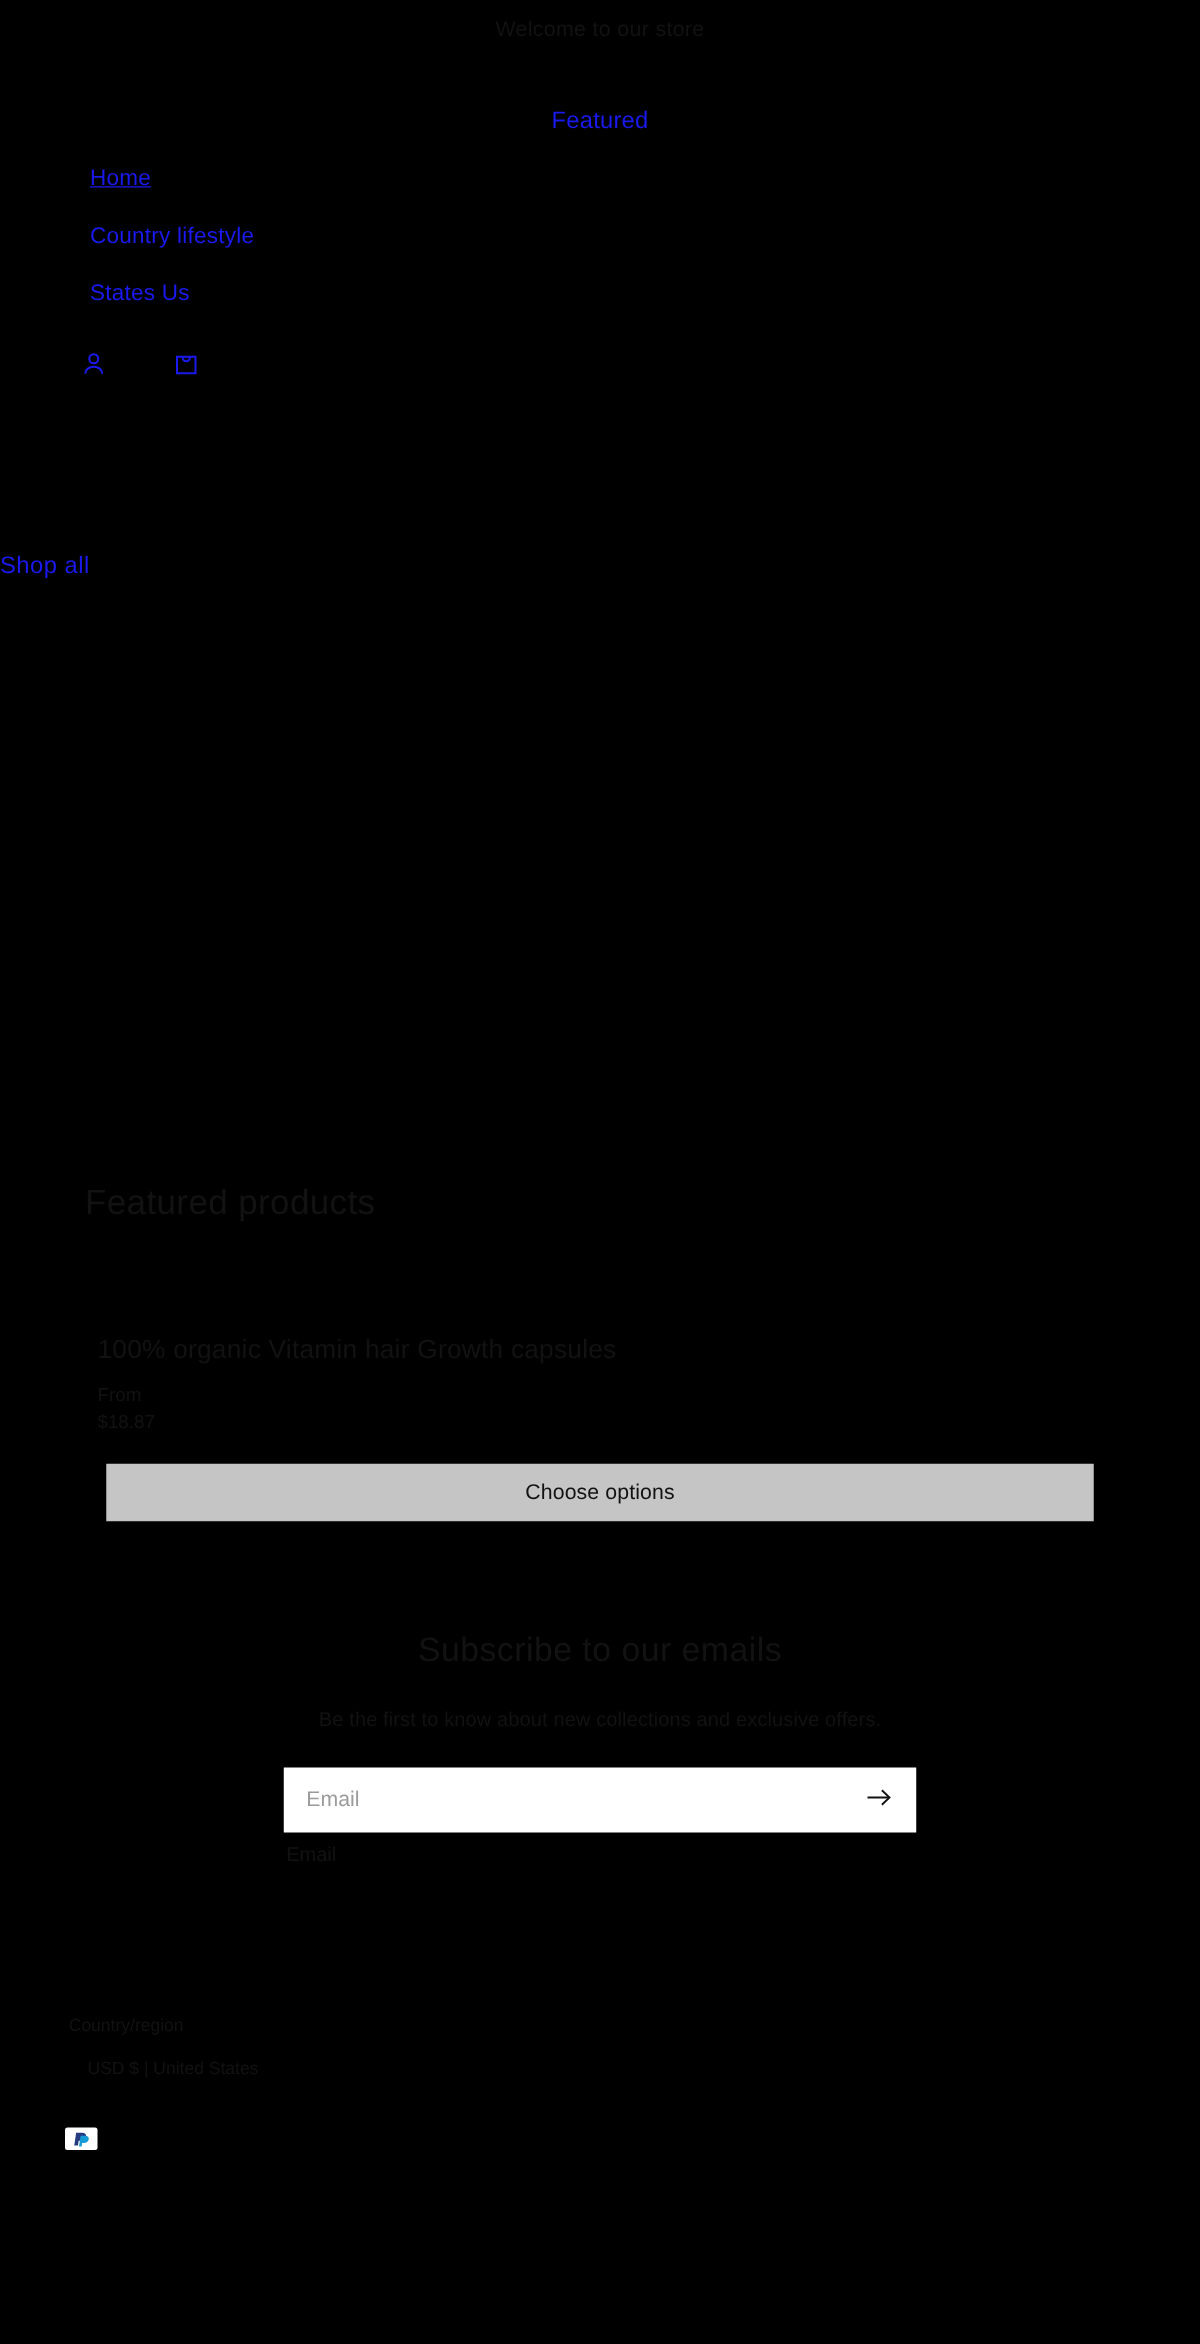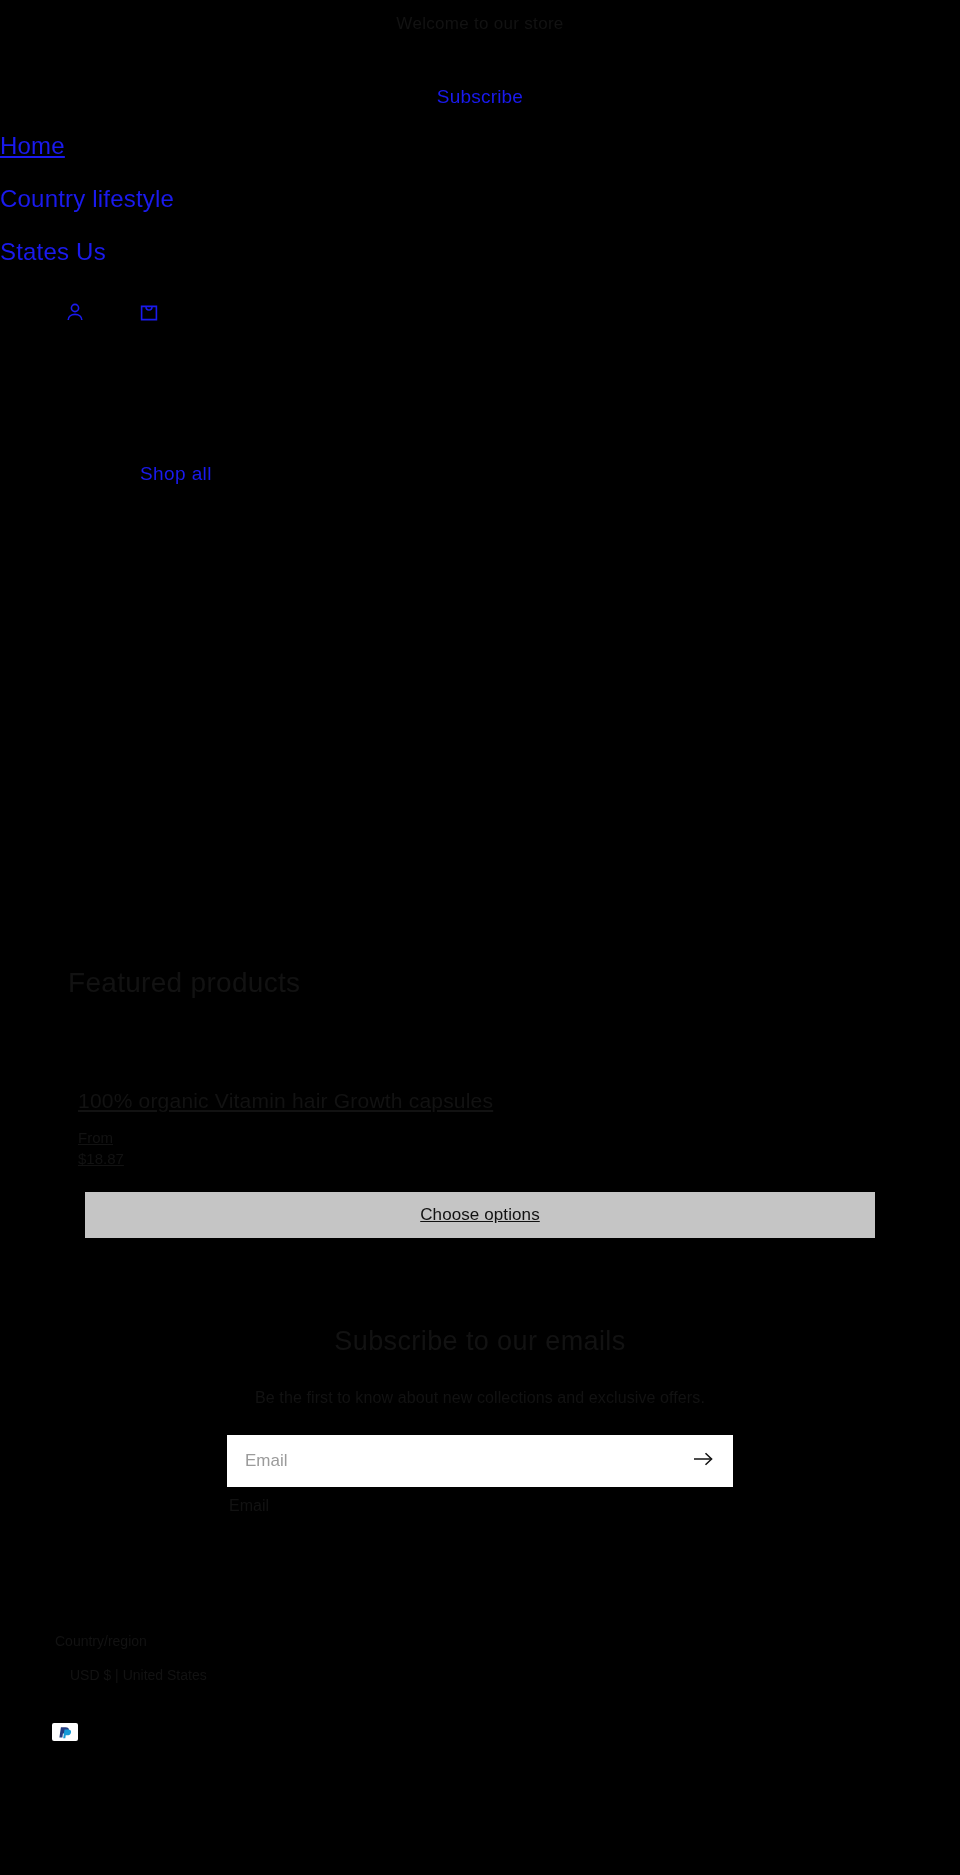--- a/index.html
+++ b/index.html
@@ -50,22 +50,23 @@
     padding: 24px 0 0 0;
     margin: 0;
     list-style: none;
   }
   .nav li {
     padding: 0 0 0 0;
     margin: 0 0 25px 0;
   }
   .nav a {
     color: #1a1aee;
-    font-size: 24px;
+    font-size: 18px;
     text-decoration: underline;
+    padding-left: 72px;
     letter-spacing: .2px;
   }
   .nav a.nolink {
     text-decoration: none;
   }
 
   .icon-row {
     display: flex;
     align-items: center;
     gap: 44px;
@@ -102,40 +103,38 @@
     margin: 8px 0 0 70px;
     min-height: 1px;
   }
   .hero-cta-wrap {
     padding: 26px 0 0 0;
   }
   .hero-cta {
     color: #1a1aee;
     font-size: 19px;
     text-decoration: none;
-    margin-left: 140px;
     letter-spacing: .4px;
   }
 
   .spacer-lg { height: 480px; }
 
   
   .section {
     padding: 0 0 0 0;
   }
   .section-title {
     color: #121212;
     font-size: 28px;
     font-weight: 400;
     margin: 0 0 0 68px;
     letter-spacing: .3px;
   }
   .product-grid {
     padding: 90px 0 0 0;
-    text-decoration: underline;
   }
   .product-card {
     position: relative;
   }
   .product-media {
     height: 0;
   }
   .product-title {
     display: block;
     color: #121212;
@@ -268,21 +267,21 @@
 </style>
 </head>
 <body>
 
 <div class="page">
 
   <div class="announcement">Welcome to our store</div>
 
   <header class="header">
     <div class="brand-row">
-      <a class="brand-link" href="#">Subscribe</a>
+      <a class="brand-link" href="#">Featured</a>
     </div>
 
     <ul class="nav">
       <li>
         <a href="#">Home</a>
       </li>
       <li>
         <a href="#" class="nolink">Country lifestyle</a>
       </li>
       <li>

